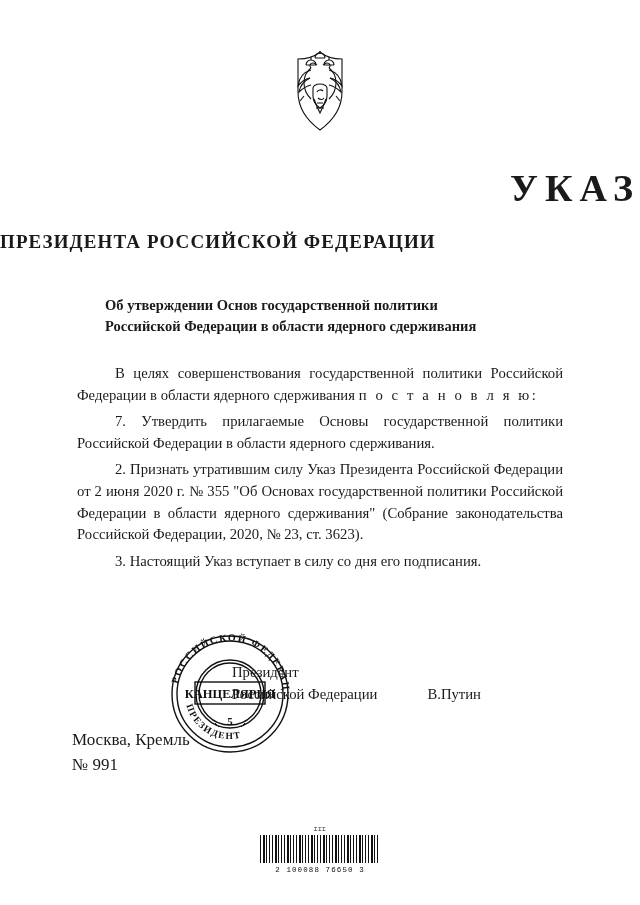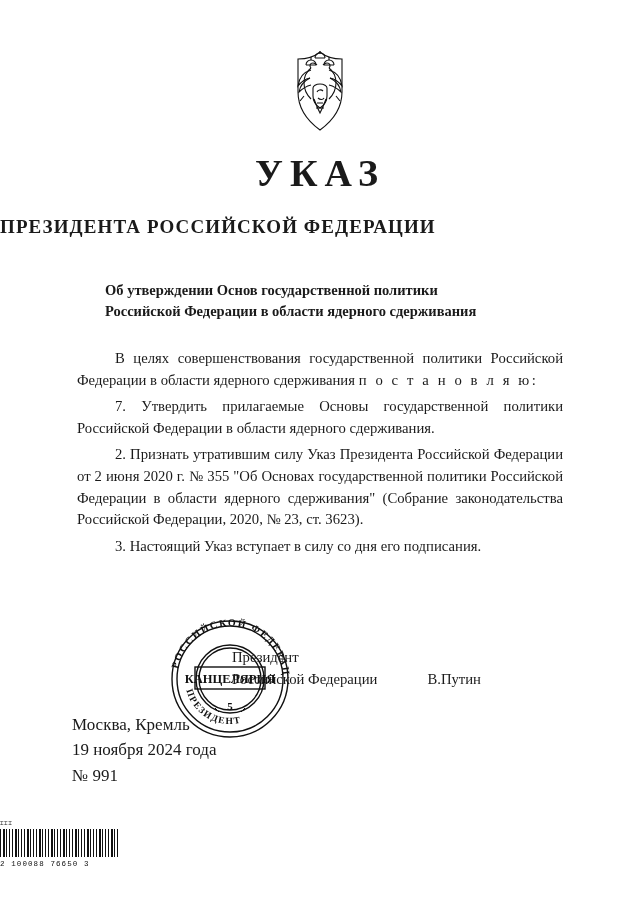--- a/index.html
+++ b/index.html
@@ -29,25 +29,25 @@
     justify-content: center;
     padding-top: 48px;
   }
   .emblem {
     width: 72px;
     height: 86px;
   }
 
   
   .doc-title {
-    text-align: center;
+    text-align: right;
     font-size: 38px;
     letter-spacing: 7px;
     font-weight: bold;
-    margin-top: 17px;
+    margin-top: 32px;
     font-family: "Liberation Serif", "DejaVu Serif", serif;
   }
   .doc-subtitle {
     text-align: left;
     font-size: 19px;
     letter-spacing: 1.1px;
     font-weight: bold;
     margin-top: 21px;
   }
 
@@ -113,24 +113,24 @@
     margin: 18px 0 0 72px;
     font-size: 17px;
     line-height: 1.5;
   }
 
   
   .barcode-area {
     position: absolute;
     left: 0;
     right: 0;
-    bottom: 37px;
+    bottom: 31px;
     display: flex;
     flex-direction: column;
-    align-items: flex-start;
+    align-items: center;
   }
   .barcode-top-mark {
     font-size: 6px;
     letter-spacing: 0.5px;
     color: #222;
     margin-bottom: 2px;
     font-family: "Liberation Mono", "DejaVu Sans Mono", monospace;
   }
   .barcode-bars {
     width: 120px;
@@ -233,21 +233,20 @@
     </svg>
 
     <div class="sig-lines">
       <div>Президент</div>
       <div class="sig-line-2"><span>Российской Федерации</span><span class="sig-name">В.Путин</span></div>
     </div>
   </div>
 
   <div class="place-block">
     <div>Москва, Кремль</div>
-    <div>19 ноября 2024 года</div>
     <div>№ 991</div>
   </div>
 
   <div class="barcode-area">
     <div class="barcode-top-mark">⌶⌶⌶</div>
     <div class="barcode-bars"></div>
     <div class="barcode-digits">2 100088 76650  3</div>
   </div>
 
 </div>

